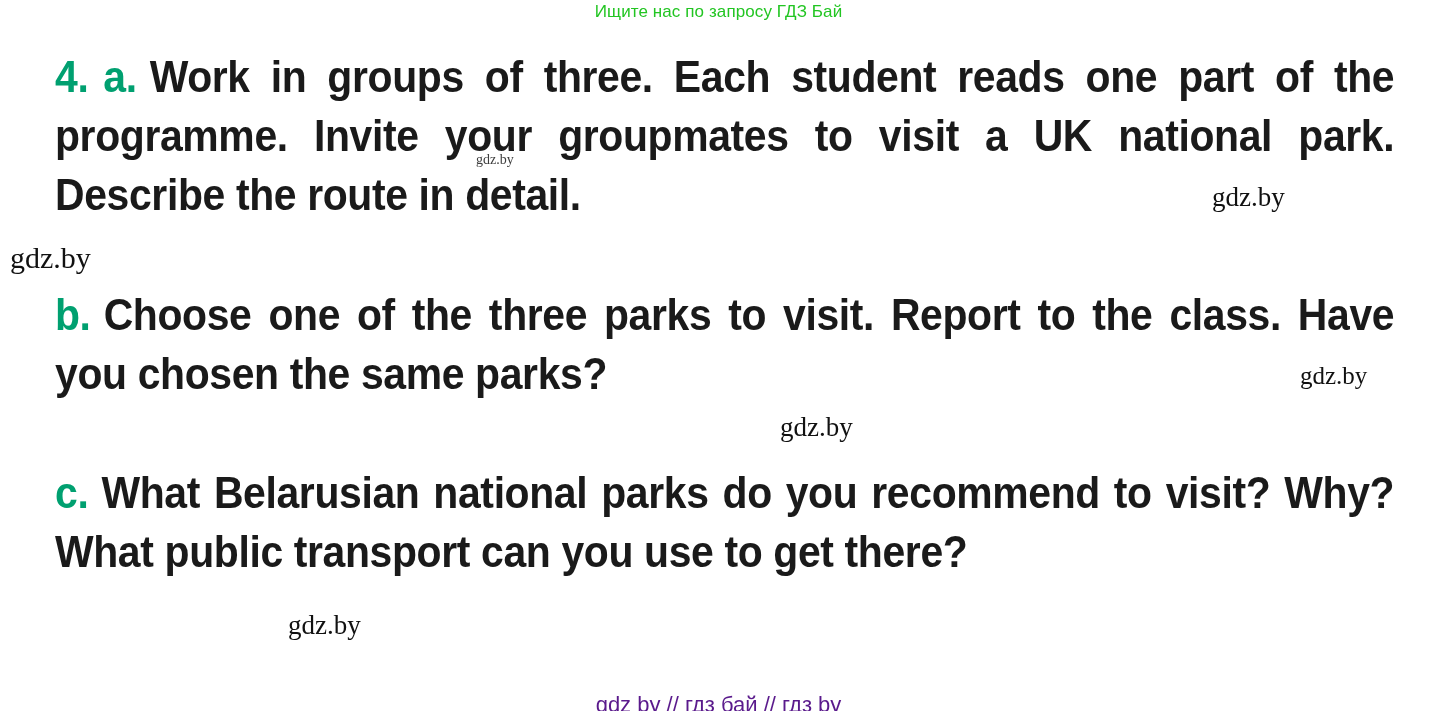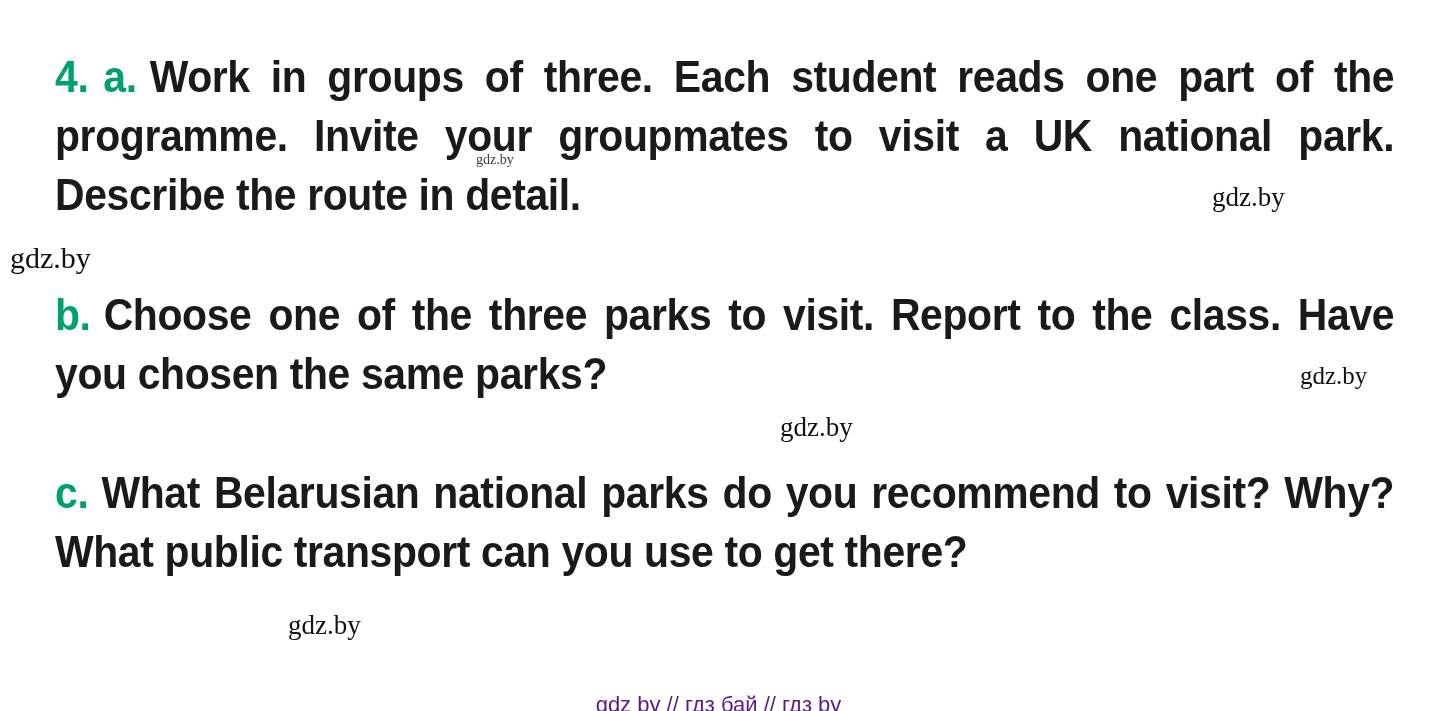--- a/index.html
+++ b/index.html
@@ -95,20 +95,21 @@
     color: #5a1a8c;
     white-space: nowrap;
     margin-top: 12px;
   }
 </style>
 </head>
 <body>
 
 <div id="page">
 
+  <div class="promo-banner">Ищите нас по запросу ГДЗ Бай</div>
 
   <div id="para-a">
     <p class="para"><span class="num-marker">4.</span><span class="marker">a.</span><span class="marker-gap"></span><span>Work in groups of three. Each student reads one part of the programme. Invite your groupmates to visit a UK national park. Describe the route in detail.</span></p>
   </div>
 
   <div id="para-b">
     <p class="para"><span class="marker">b.</span><span class="marker-gap"></span><span>Choose one of the three parks to visit. Report to the class. Have you chosen the same parks?</span></p>
   </div>
 
   <div id="para-c">

